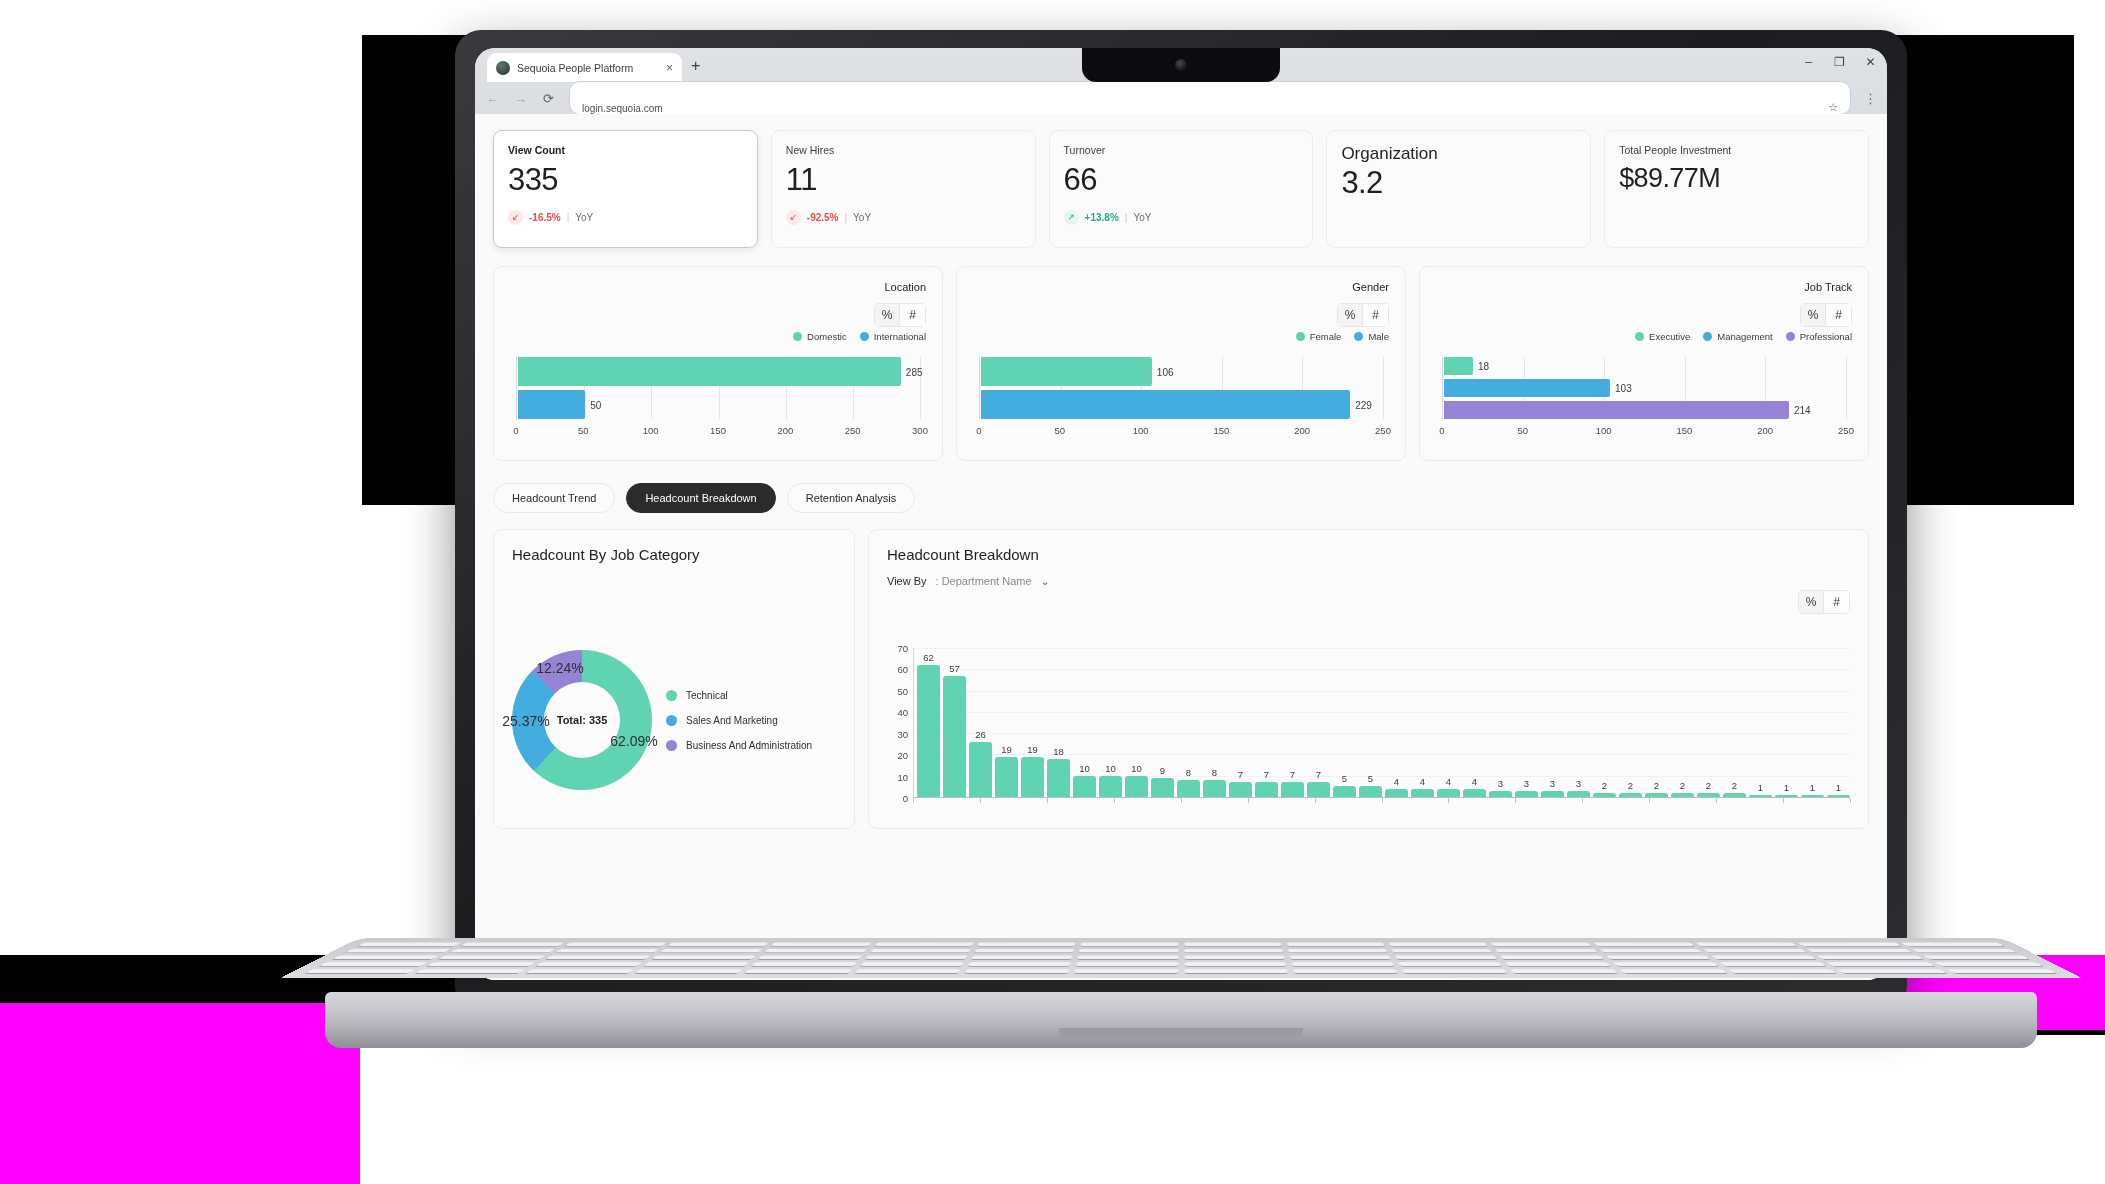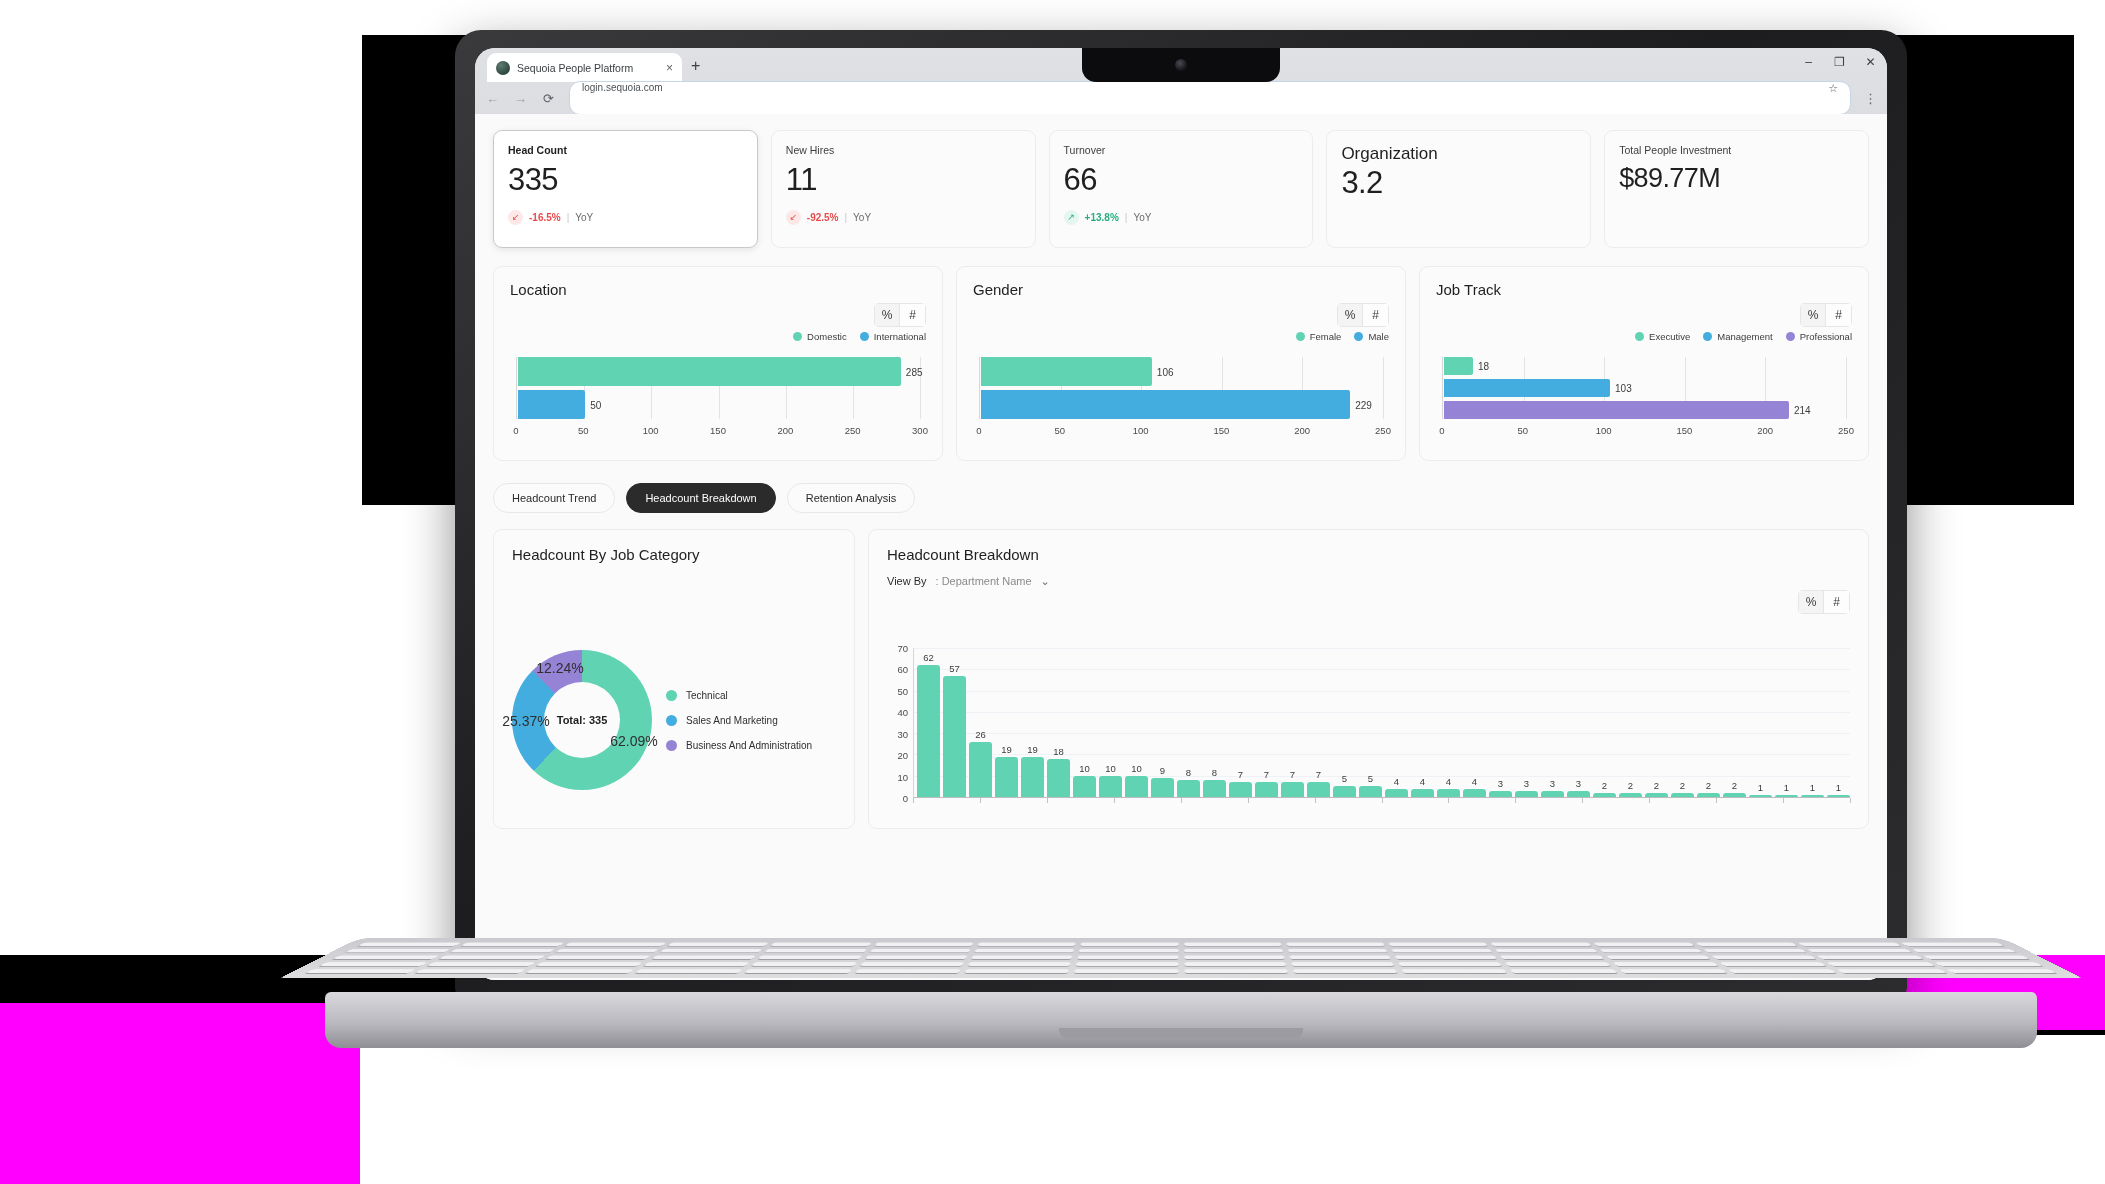--- a/index.html
+++ b/index.html
@@ -70,21 +70,21 @@
   .newtab { position:absolute; left:216px; top:10px; font-size:16px; color:#3c4043; line-height:1; }
   .wbtns { position:absolute; right:10px; top:7px; display:flex; gap:18px;
     font-size:12px; color:#3c4043; align-items:center; }
   .wbtn { width:13px; text-align:center; cursor:default; }
 
   .toolbar { position:absolute; left:0; top:34px; width:100%; height:32px;
     display:flex; align-items:center; padding:0 10px; gap:13px; }
   .navicon { font-size:13px; color:#9aa0a6; width:15px; text-align:center; }
   .navicon.active { color:#5f6368; }
   .omnibox { flex:1; height:34px; background:#fff; border:1px solid #c6d4e8;
-    border-radius:11px; display:flex; align-items:flex-start; padding:0 12px;
+    border-radius:11px; display:flex; align-items:flex-end; padding:0 12px;
     font-size:10px; color:#4d5156; }
   .star { font-size:11px; color:#5f6368; margin-left:auto; }
   .kebab { font-size:13px; color:#5f6368; letter-spacing:0; }
 
   
   .page { position:absolute; left:0; top:66px; width:100%; height:866px;
     background:#fafafa; padding:16px 18px 0 18px; overflow:hidden; }
 
   
   .kpis { display:flex; gap:13px; align-items:stretch; }
@@ -104,21 +104,21 @@
   .darrow.up { background:#e4f6ef; color:#27ae7f; }
   .dval.dn { color:#e74c4c; font-weight:bold; }
   .dval.up { color:#27ae7f; font-weight:bold; }
   .dsep { color:#c9c9c9; }
   .dper { color:#6b6b6b; }
 
   
   .demo { display:flex; gap:13px; margin-top:18px; }
   .panel { flex:1; background:#fbfbfb; border:1px solid #ececec; border-radius:9px;
     padding:14px 16px 10px 16px; position:relative; height:195px; }
-  .panel-title { font-size:15px; color:#1f1f1f; }
+  .panel-title { font-size:11px; color:#1f1f1f;text-align:right; }
   .pctToggle { position:absolute; right:16px; top:36px; display:flex;
     border-radius:5px; overflow:hidden; }
   .tg { width:26px; height:24px; background:#f4f4f4; border:1px solid #e6e6e6;
     display:flex; align-items:center; justify-content:center; font-size:12px; color:#3a3a3a; }
   .tg + .tg { border-left:none; background:#fdfdfd; }
   .legend { position:absolute; right:16px; top:64px; display:flex; gap:13px;
     align-items:center; font-size:9.5px; color:#3c3c3c; }
   .lg { display:flex; align-items:center; gap:5px; }
   .dot { width:9px; height:9px; border-radius:50%; }
 
@@ -218,21 +218,21 @@
             <span class="star">☆</span>
           </div>
           <span class="kebab">⋮</span>
         </div>
       </div>
 
       <div class="page">
 
         <div class="kpis" id="kpiRow">
             <div class="kpi sel">
-              <div class="kpi-label">Head Count</div>
+              <div class="kpi-label">View Count</div>
               <div class="kpi-value">335</div>
               <div class="kpi-delta">
                 <span class="darrow dn">↙</span>
                 <span class="dval dn">-16.5%</span>
                 <span class="dsep">|</span>
                 <span class="dper">YoY</span>
               </div>
             </div>
             <div class="kpi">
               <div class="kpi-label">New Hires</div>

